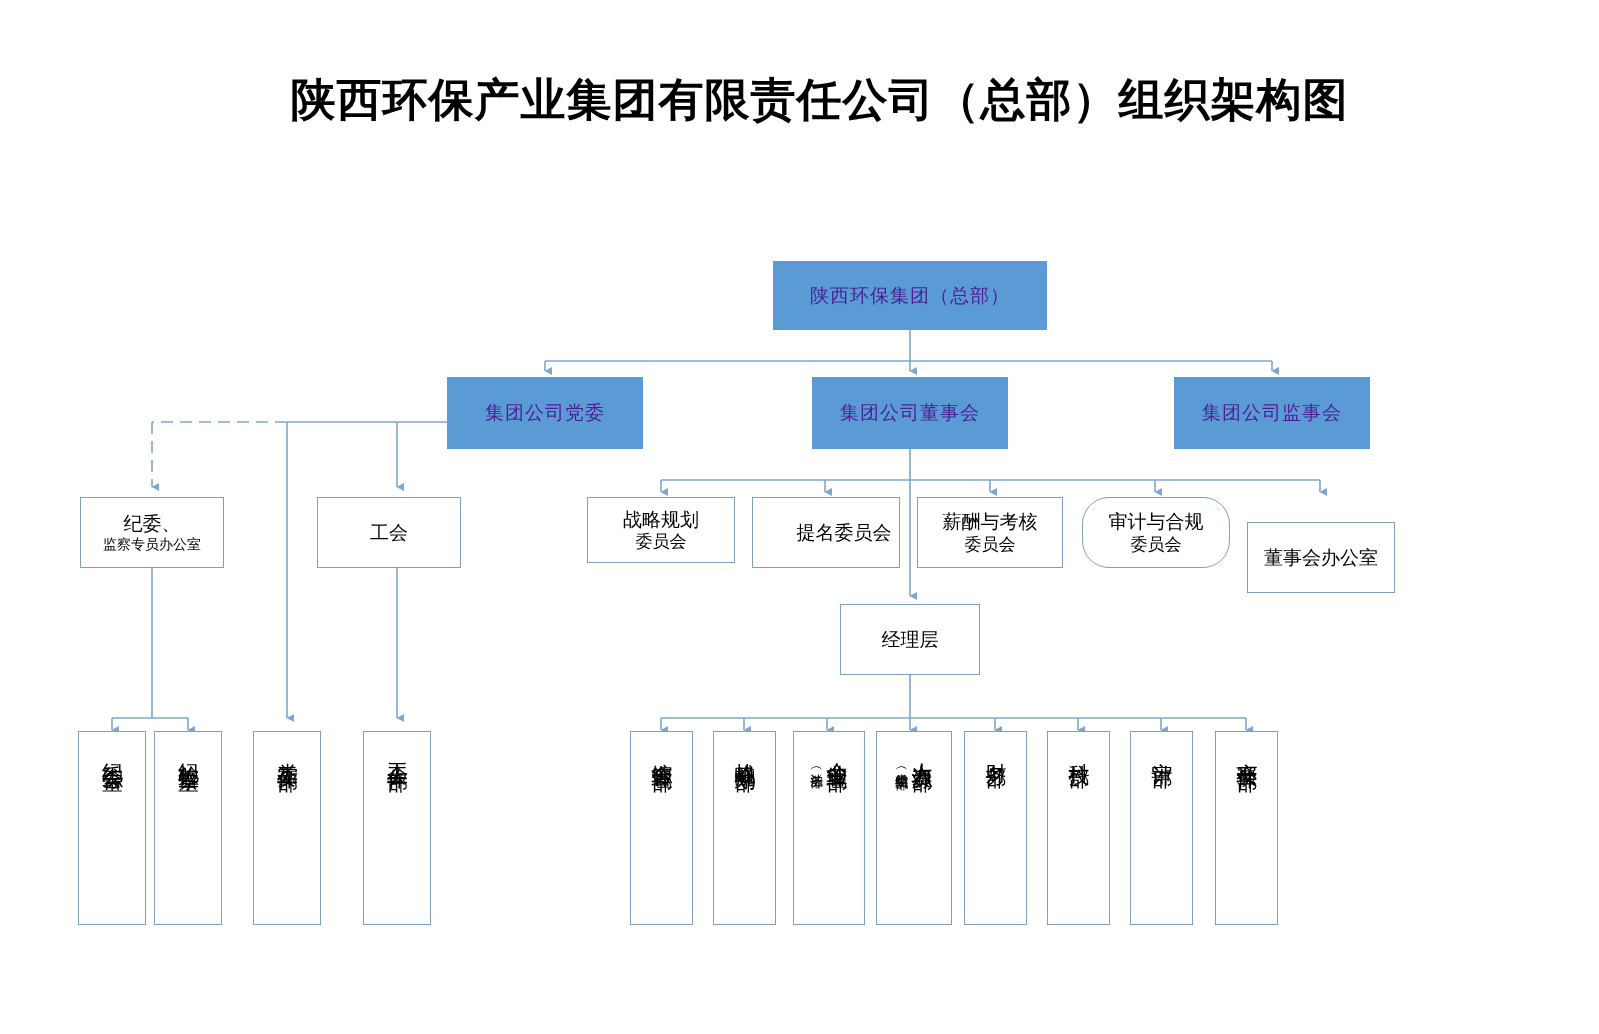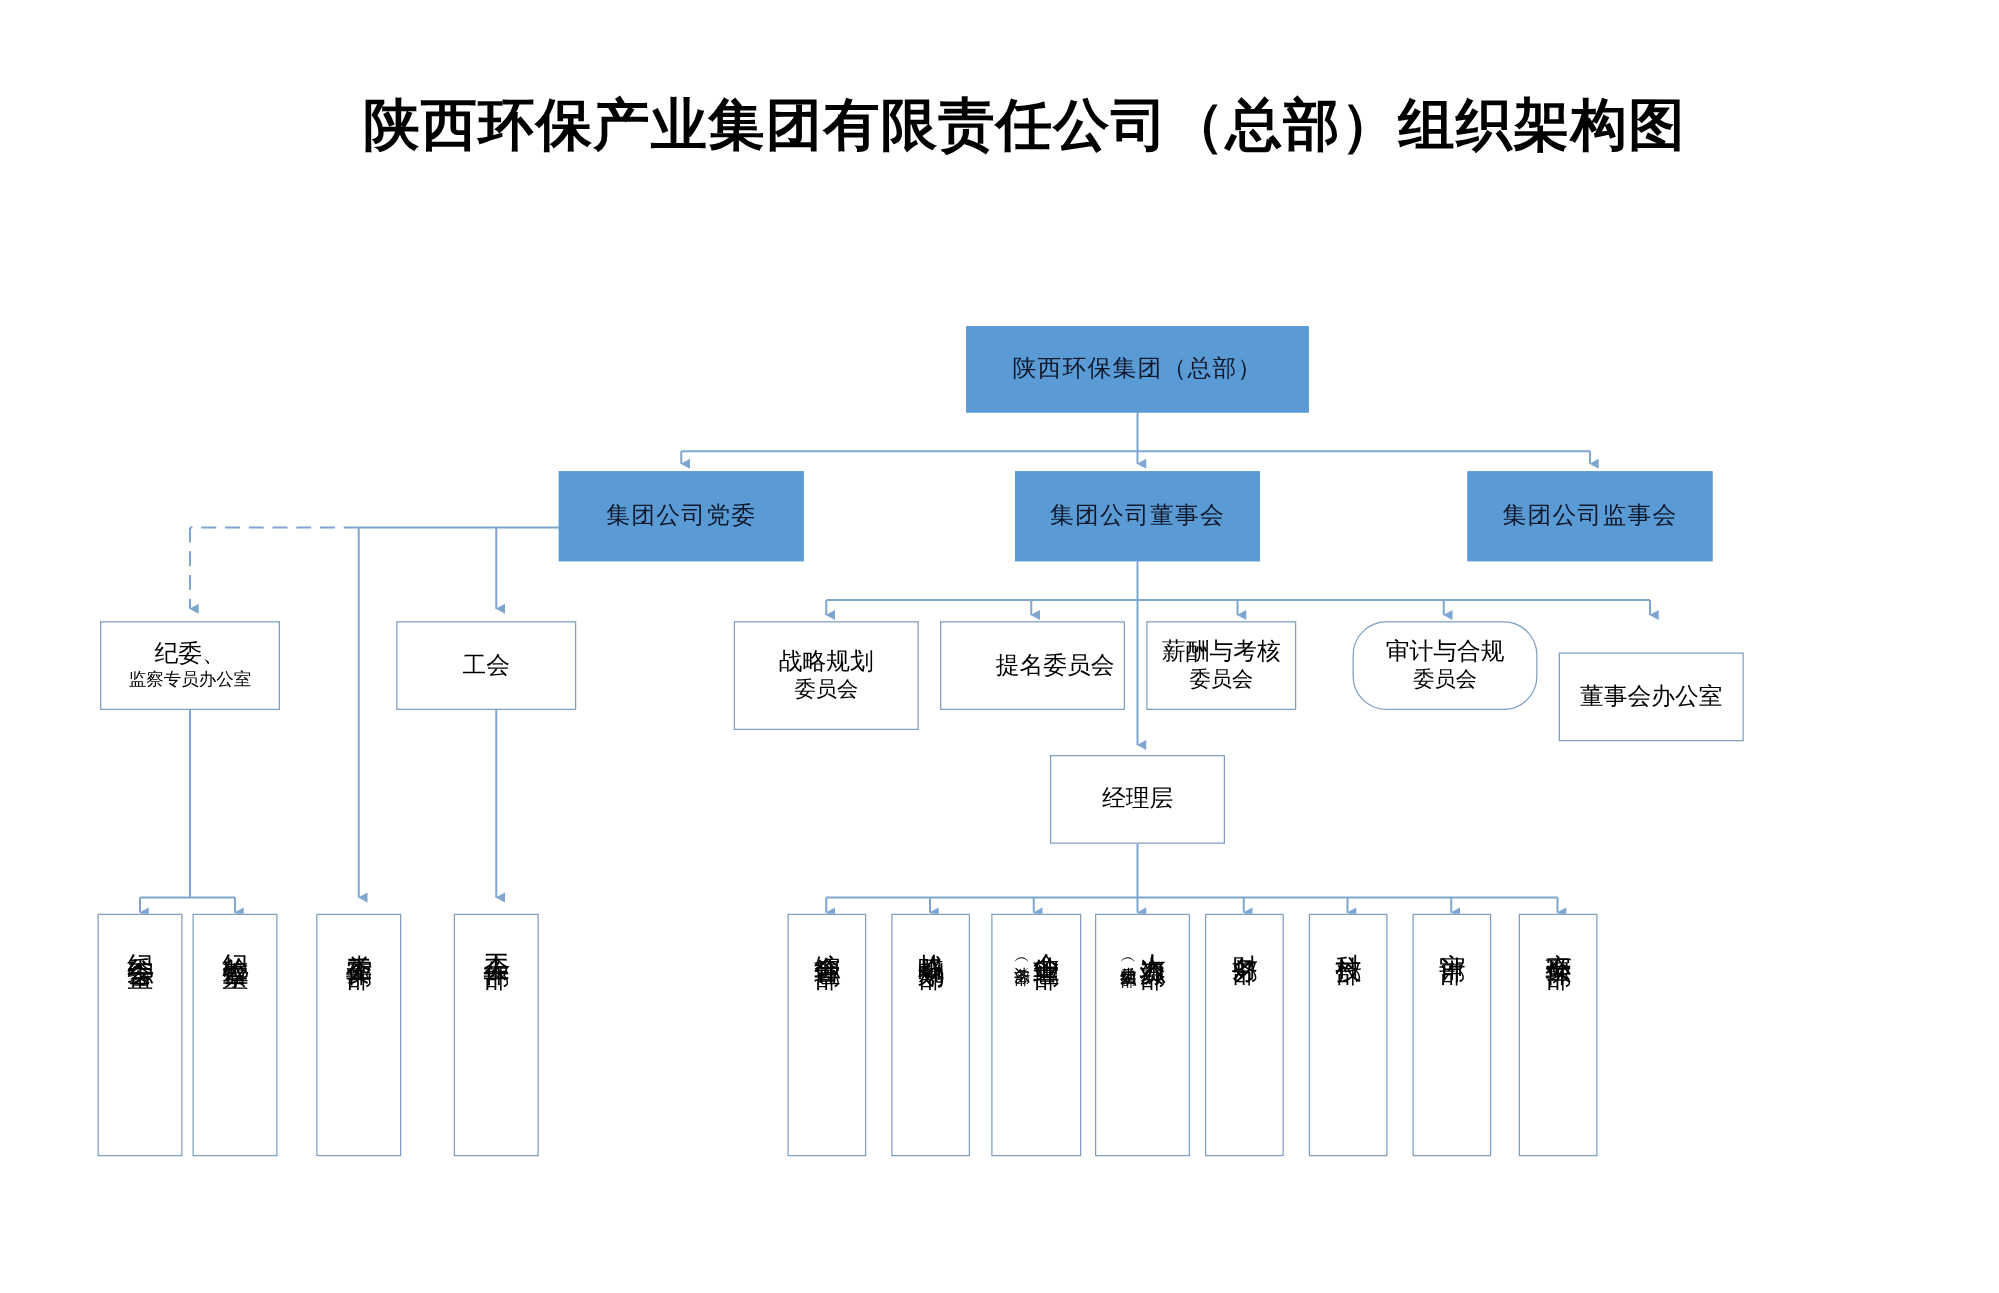--- a/index.html
+++ b/index.html
@@ -38,21 +38,21 @@
     position:absolute;
     box-sizing:border-box;
     display:flex;
     align-items:center;
     justify-content:center;
     text-align:center;
   }
   .node.blue{
     background:#5b9bd5;
     border:1px solid #5b9bd5;
-    color:#0f172a;
+    color:#4c1d95;
     font-size:19px;
     letter-spacing:1px;
   }
   .node.white{
     background:#ffffff;
     border:1px solid #7f9fc0;
     color:#000000;
     font-size:19px;
   }
   .node .lines{
@@ -170,32 +170,32 @@
   </div>
 
   <div class="node white jiwei" style="left:80px;top:497px;width:144px;height:71px;">
     <span class="l1">纪委、</span>
     <span class="l2">监察专员办公室</span>
   </div>
   <div class="node white" style="left:317px;top:497px;width:144px;height:71px;">
     <span class="lines">工会</span>
   </div>
 
-  <div class="node white stack2" style="left:587px;top:497px;width:148px;height:87px;">
+  <div class="node white stack2" style="left:587px;top:497px;width:148px;height:66px;">
     <span class="lines">
       <span class="l1">战略规划</span>
       <span class="l2">委员会</span>
     </span>
   </div>
   <div class="node white stack2" style="left:752px;top:497px;width:148px;height:71px;padding-left:36px;">
     <span class="lines">
       <span class="l1">提名委员会</span>
     </span>
   </div>
-  <div class="node white stack2" style="left:917px;top:497px;width:120px;height:71px;">
+  <div class="node white stack2" style="left:917px;top:497px;width:146px;height:71px;">
     <span class="lines">
       <span class="l1">薪酬与考核</span>
       <span class="l2">委员会</span>
     </span>
   </div>
   <div class="node white stack2" style="left:1082px;top:497px;width:148px;height:71px;border-radius:27px;">
     <span class="lines">
       <span class="l1">审计与合规</span>
       <span class="l2">委员会</span>
     </span>

